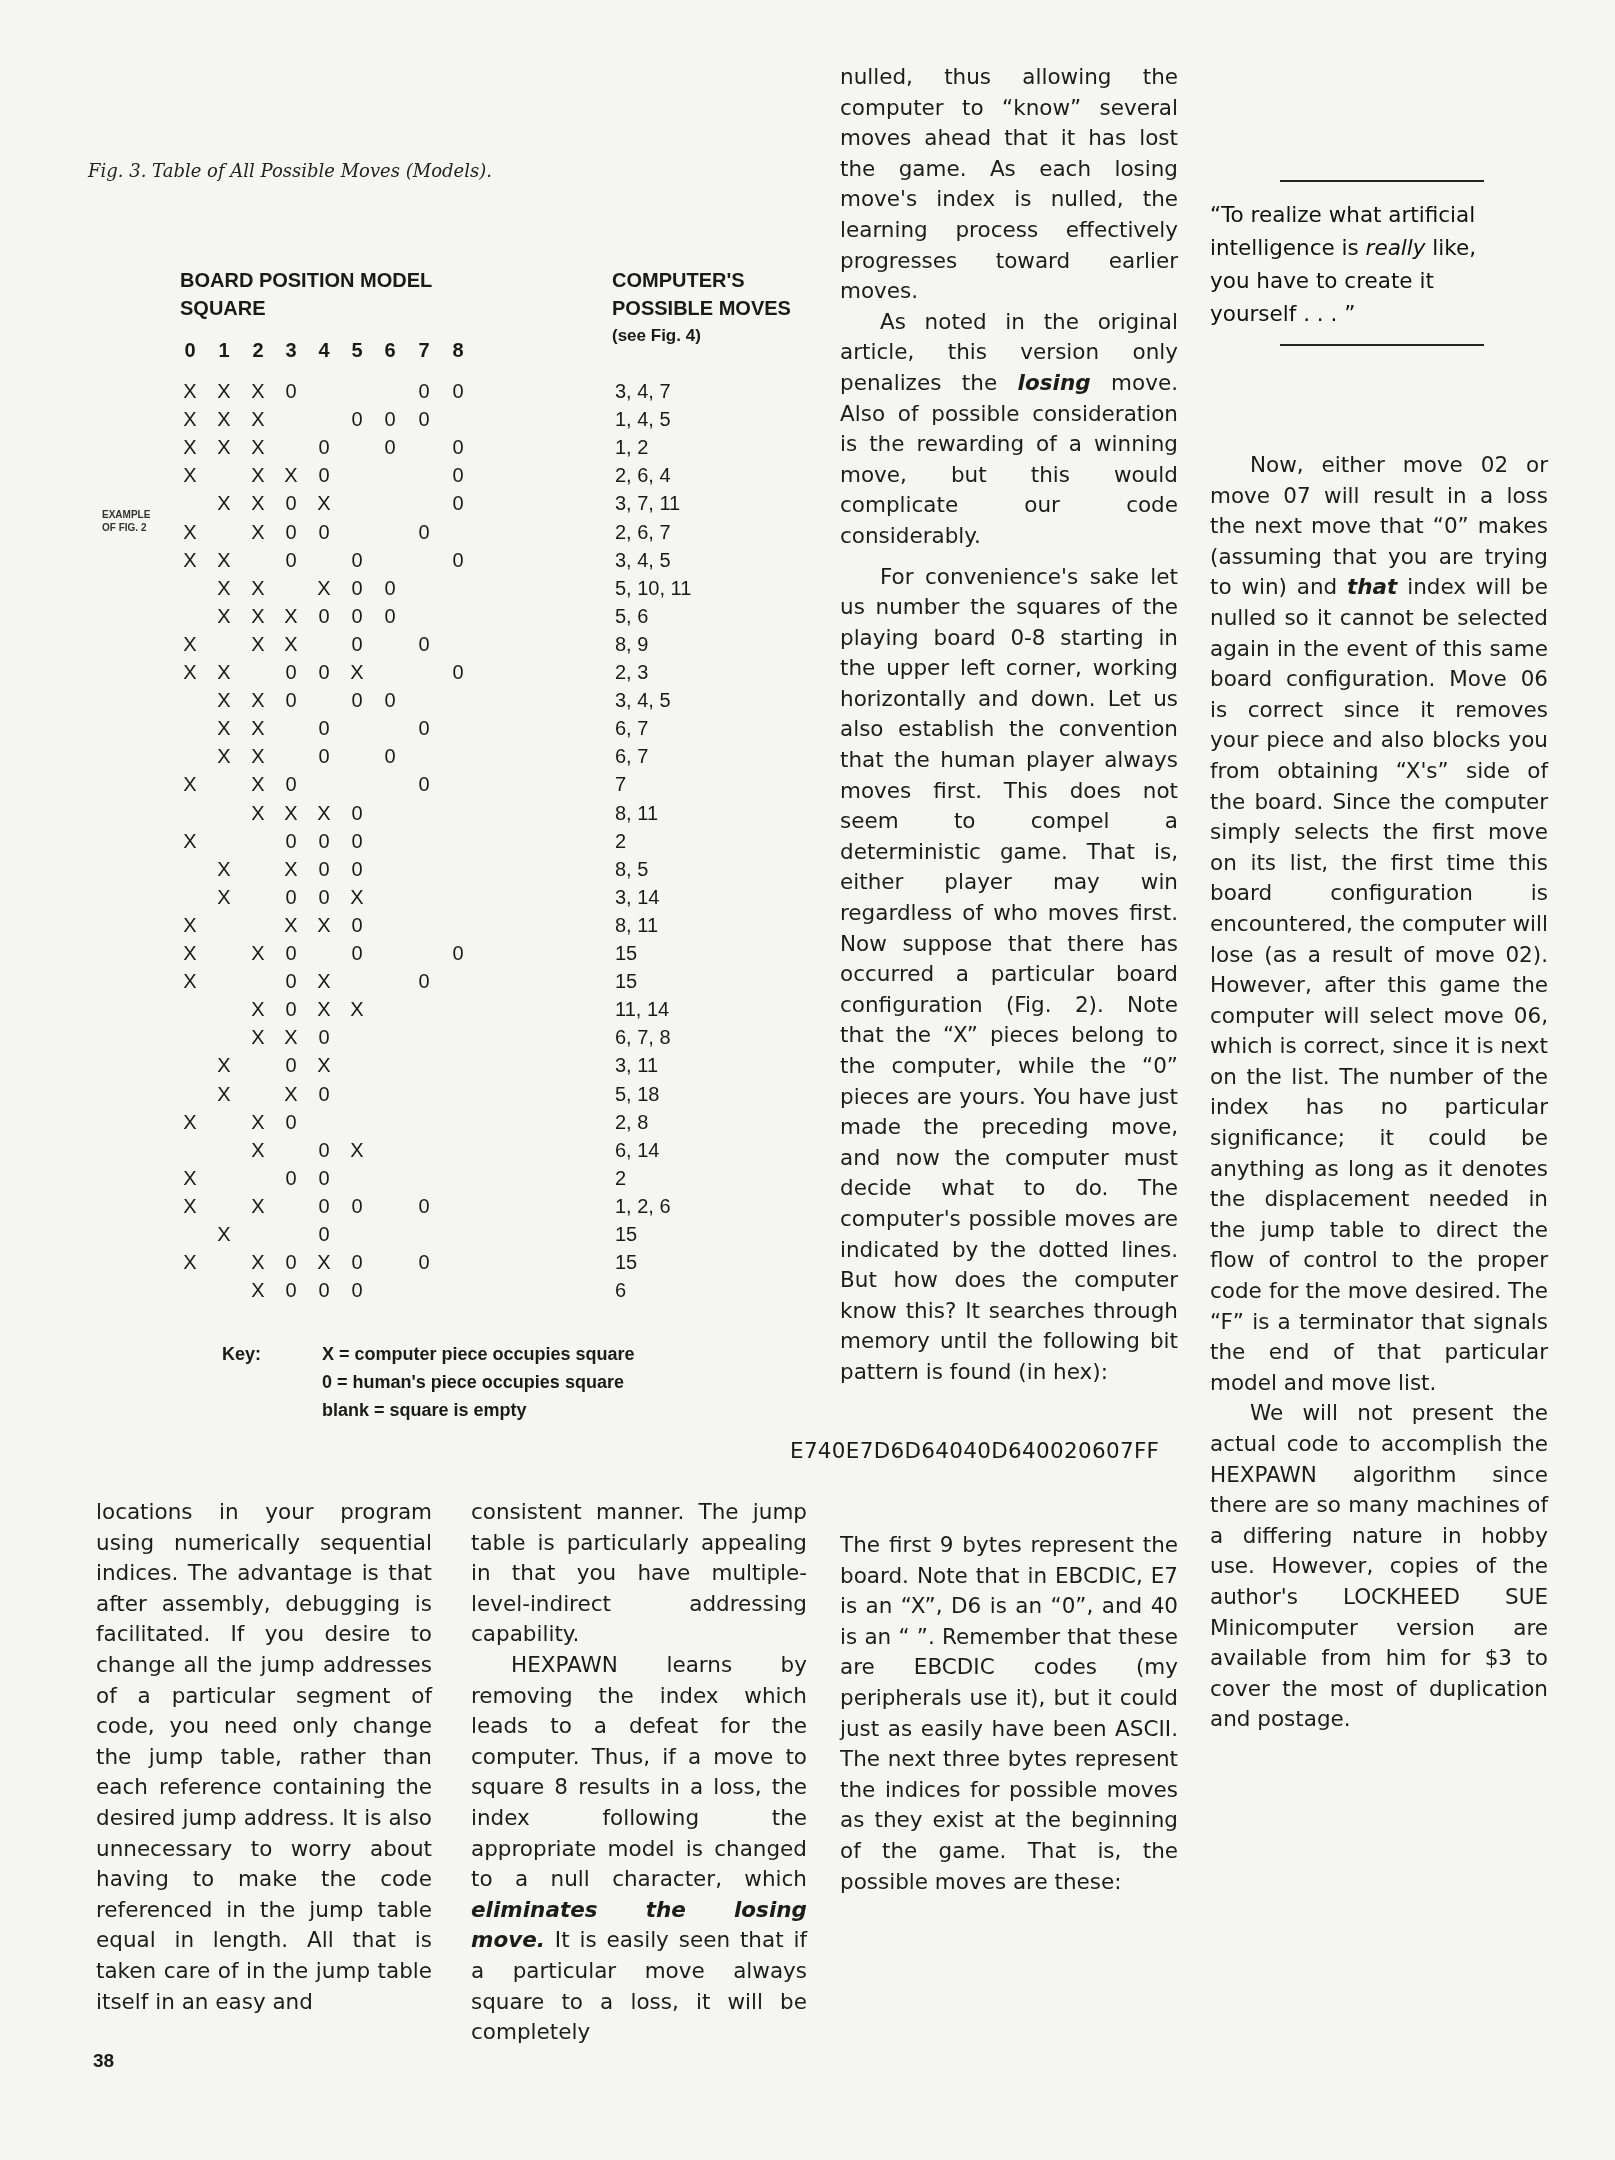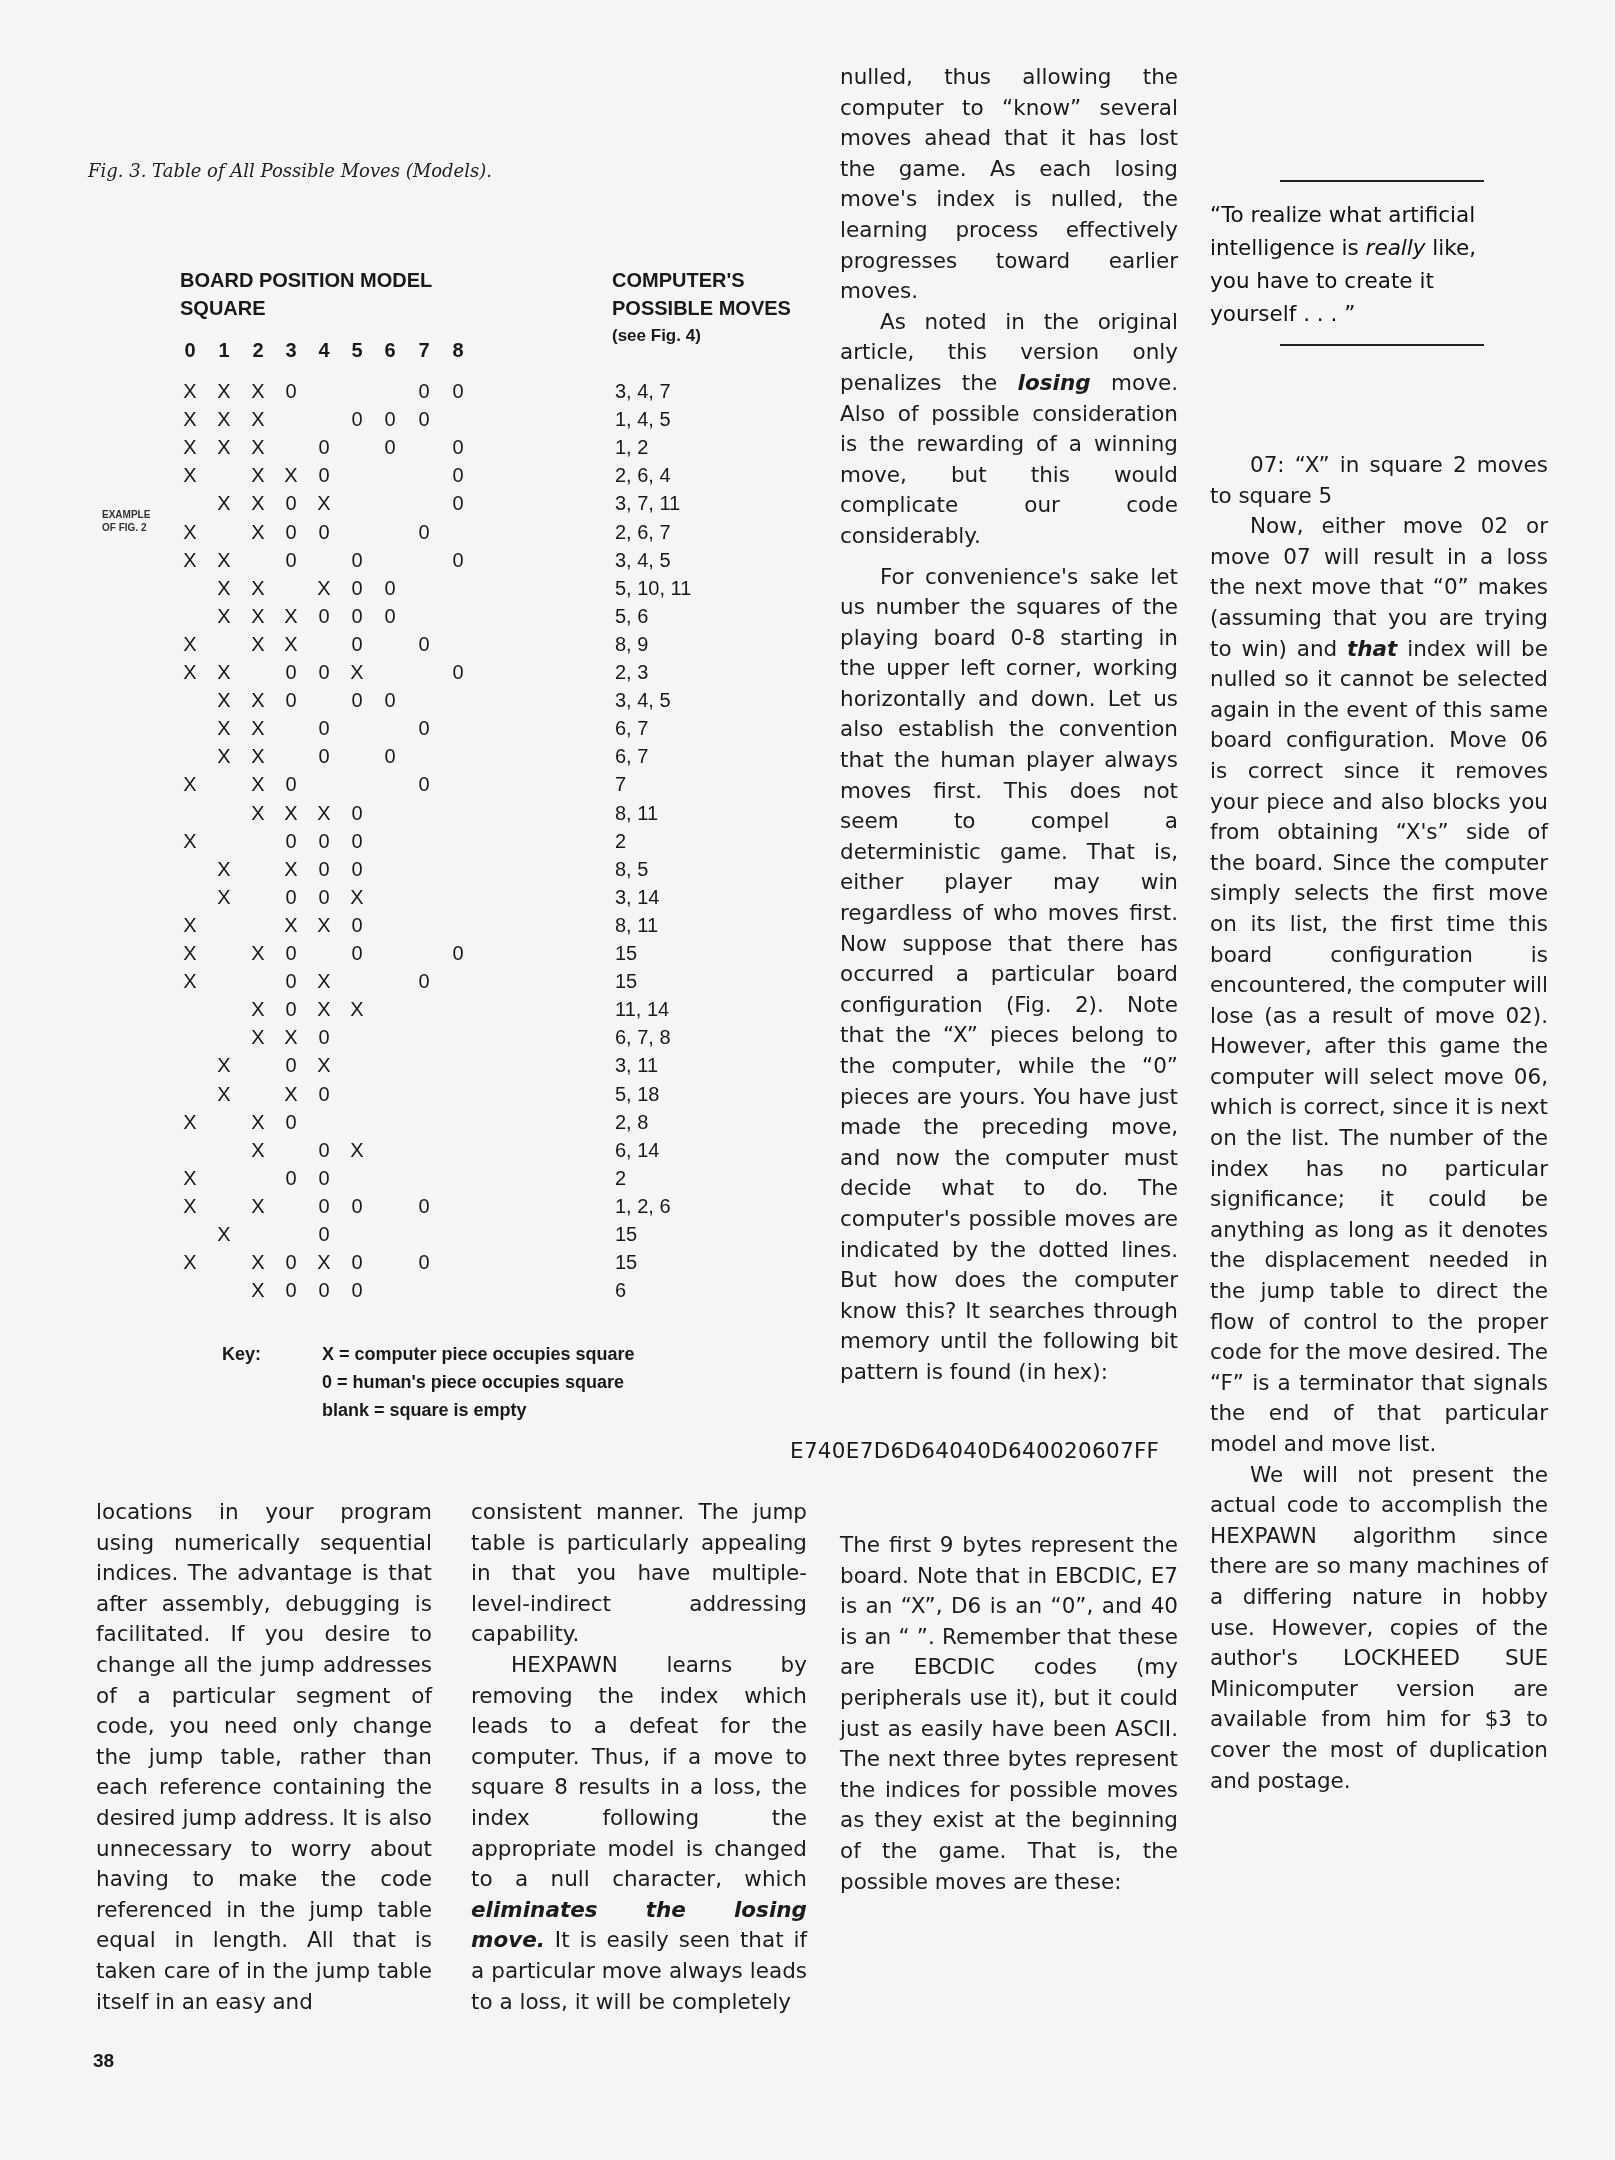--- a/index.html
+++ b/index.html
@@ -497,27 +497,26 @@
   <p>The first 9 bytes represent the board. Note that in EBCDIC, E7 is an “X”, D6 is an “0”, and 40 is an “ ”. Remember that these are EBCDIC codes (my peripherals use it), but it could just as easily have been ASCII. The next three bytes represent the indices for possible moves as they exist at the beginning of the game. That is, the possible moves are these:</p>
 </div>
 
 <div class="pull">
   <div class="rule"></div>
   <div class="quote"><span>“To realize what artificial intelligence is </span><i>really</i><span> like, you have to create it yourself . . . ”</span></div>
   <div class="rule"></div>
 </div>
 
 <div class="col col4">
-  <p class="ind">07: “X” in square 2 moves to square 5</p>
   <p class="ind"><span>Now, either move 02 or move 07 will result in a loss the next move that “0” makes (assuming that you are trying to win) and </span><i>that</i><span> index will be nulled so it cannot be selected again in the event of this same board configuration. Move 06 is correct since it removes your piece and also blocks you from obtaining “X's” side of the board. Since the computer simply selects the first move on its list, the first time this board configuration is encountered, the computer will lose (as a result of move 02). However, after this game the computer will select move 06, which is correct, since it is next on the list. The number of the index has no particular significance; it could be anything as long as it denotes the displacement needed in the jump table to direct the flow of control to the proper code for the move desired. The “F” is a terminator that signals the end of that particular model and move list.</span></p>
   <p class="ind">We will not present the actual code to accomplish the HEXPAWN algorithm since there are so many machines of a differing nature in hobby use. However, copies of the author's LOCKHEED SUE Minicomputer version are available from him for $3 to cover the most of duplication and postage.</p>
 </div>
 
 <div class="col col1">
   <p>locations in your program using numerically sequential indices. The advantage is that after assembly, debugging is facilitated. If you desire to change all the jump addresses of a particular segment of code, you need only change the jump table, rather than each reference containing the desired jump address. It is also unnecessary to worry about having to make the code referenced in the jump table equal in length. All that is taken care of in the jump table itself in an easy and</p>
 </div>
 
 <div class="col col2">
   <p>consistent manner. The jump table is particularly appealing in that you have multiple-level-indirect addressing capability.</p>
-  <p class="ind"><span>HEXPAWN learns by removing the index which leads to a defeat for the computer. Thus, if a move to square 8 results in a loss, the index following the appropriate model is changed to a null character, which </span><i>eliminates the losing move.</i><span> It is easily seen that if a particular move always leads to a loss, it will be completely</span></p>
+  <p class="ind"><span>HEXPAWN learns by removing the index which leads to a defeat for the computer. Thus, if a move to square 8 results in a loss, the index following the appropriate model is changed to a null character, which </span><i>eliminates the losing move.</i><span> It is easily seen that if a particular move always square to a loss, it will be completely</span></p>
 </div>
 
 <div class="pagenum">38</div>
 
 </body></html>

